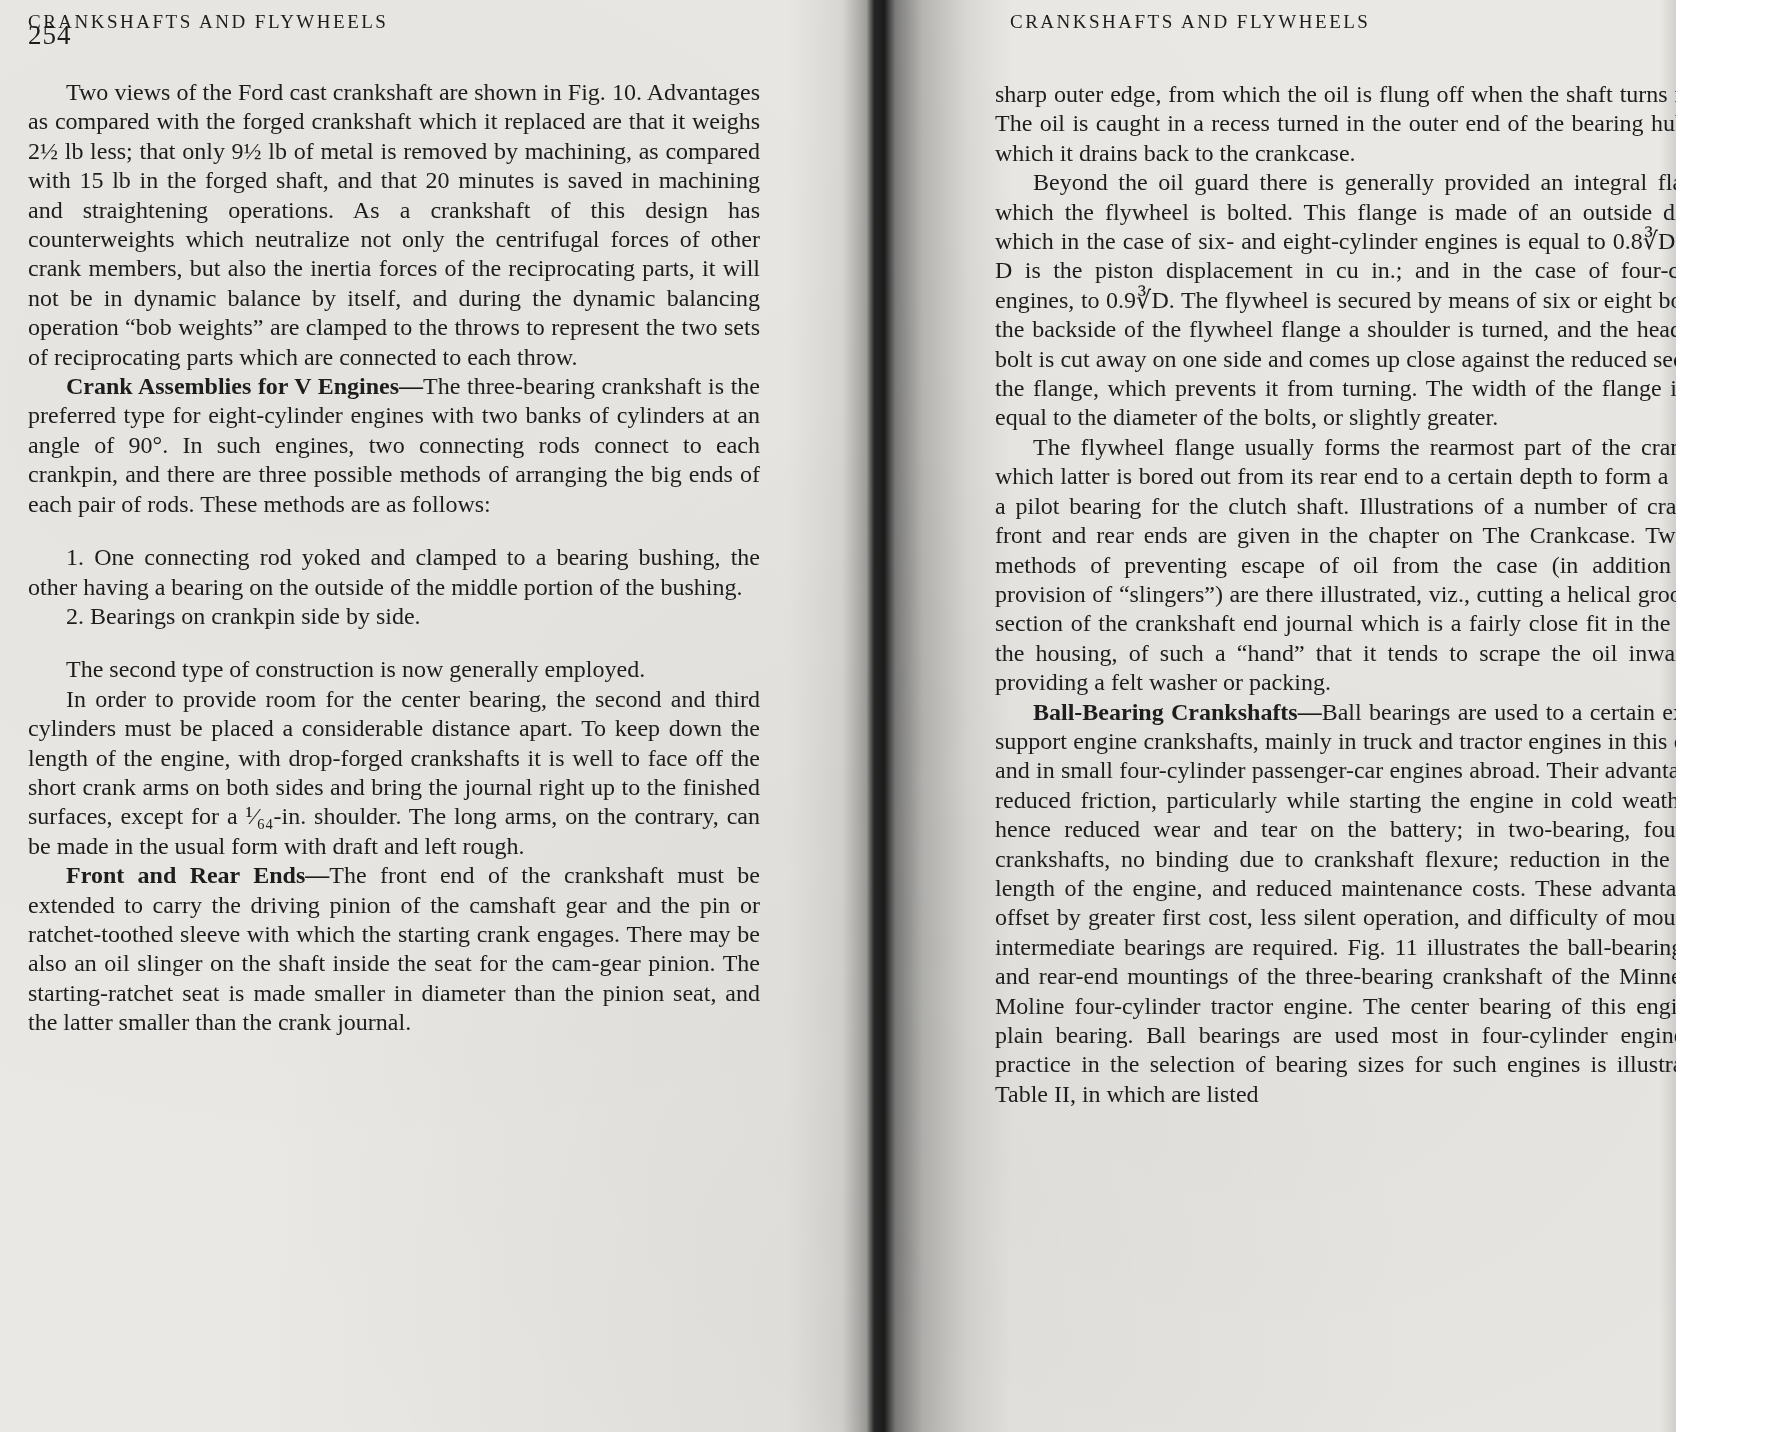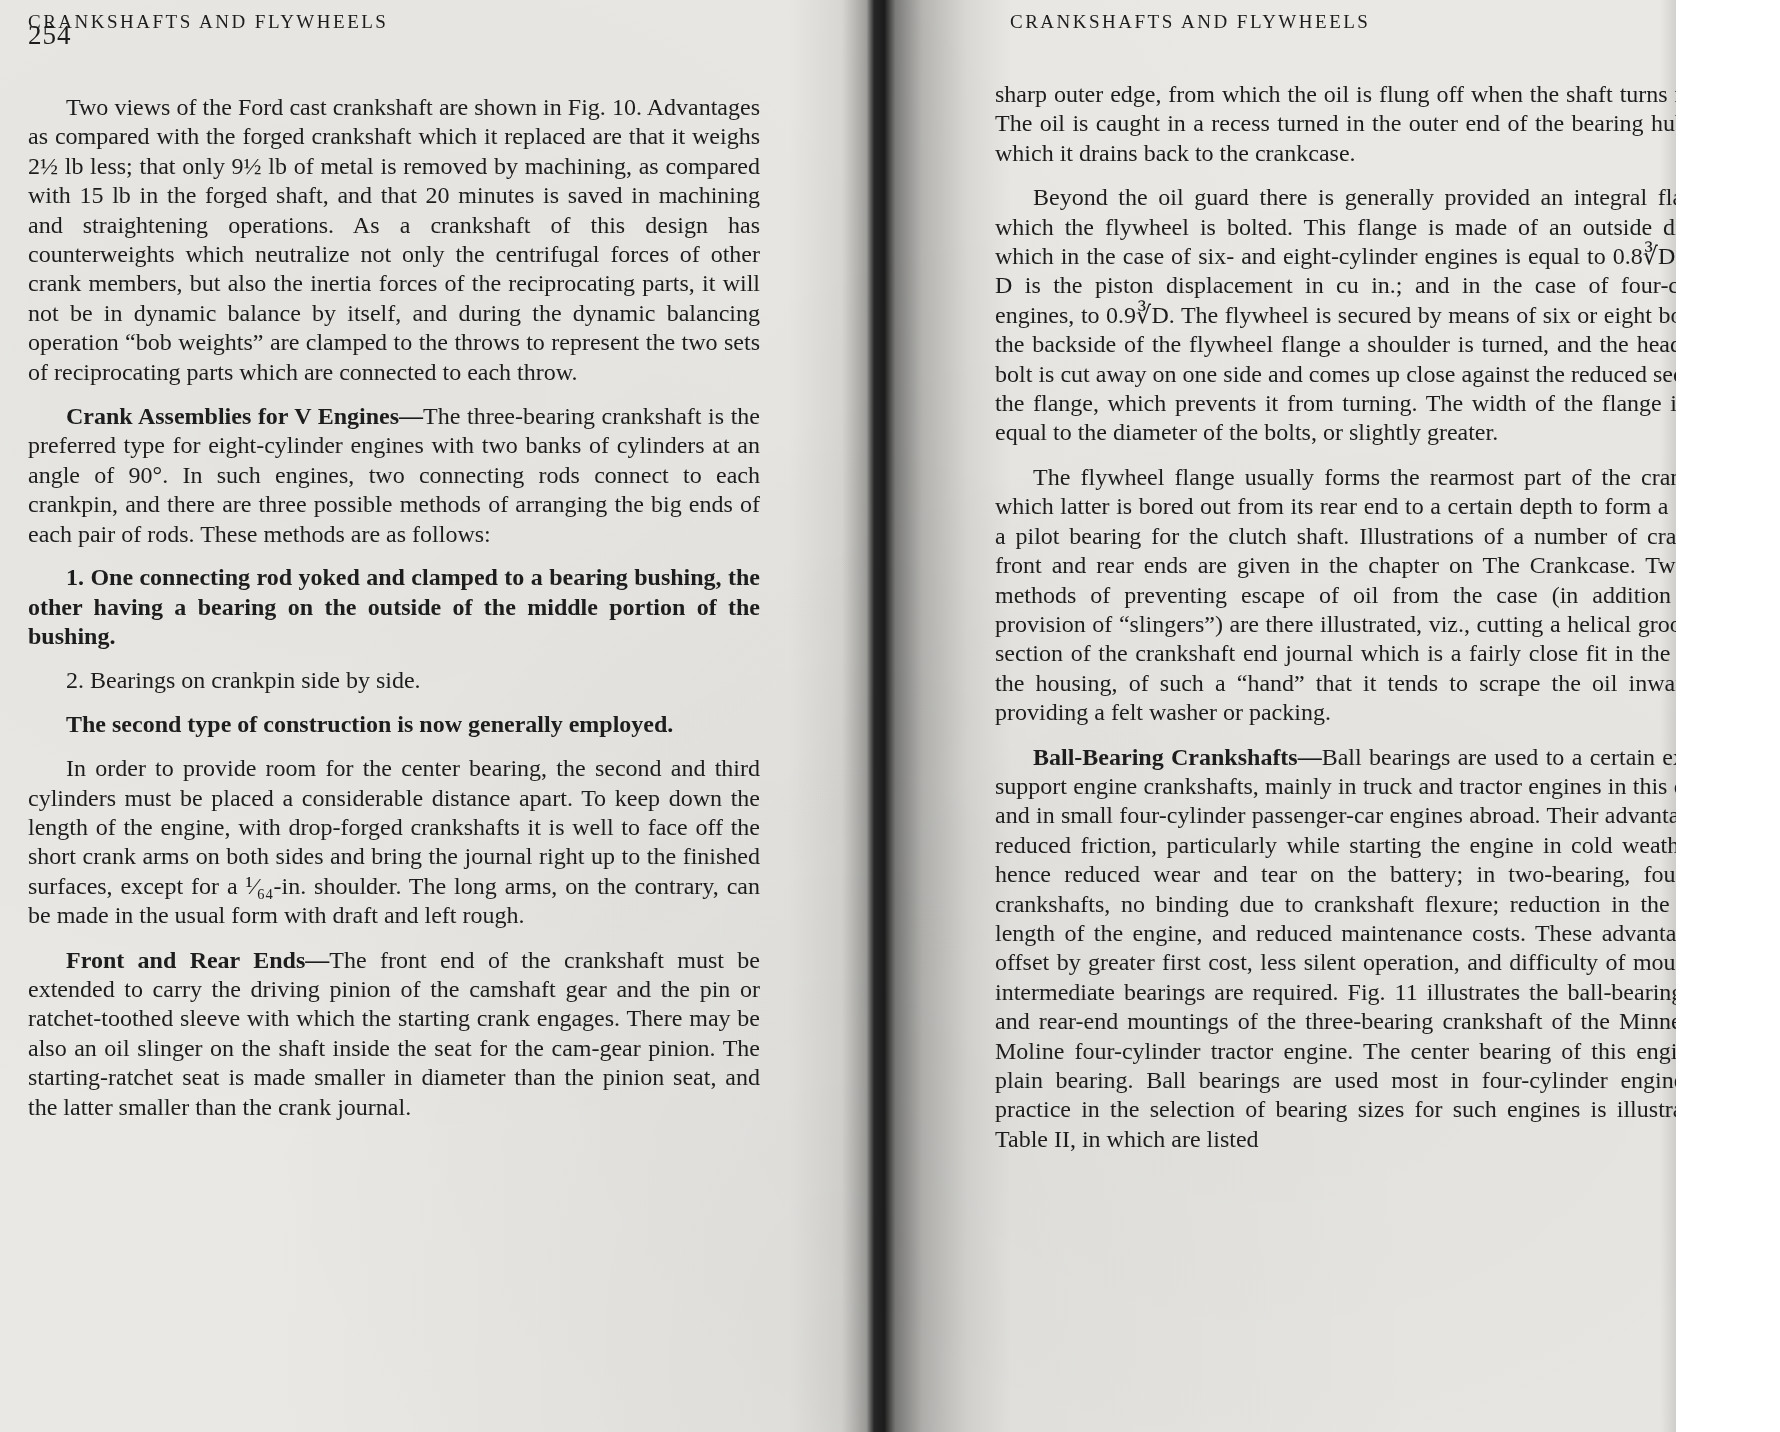--- a/index.html
+++ b/index.html
@@ -44,23 +44,23 @@
   .column {
     position: absolute;
     text-align: justify;
     font-size: 24px;
     line-height: 29.4px;
   }
   .page-left .column  { left: 28px;  top: 78px; width: 732px; }
   .page-right .column { left: 115px; top: 80px; width: 752px; }
 
   p { margin: 0; }
-  .indent { text-indent: 38px; margin-top: 15px; }
+  .indent { text-indent: 38px; }
   .no-indent { text-indent: 0; }
-  .gap-top { margin-top: 14px; font-weight: bold; }
+  .gap-top { margin-top: 24px; }
   b.lead { font-weight: bold; }
 
   .gutter {
     position: absolute;
     left: 788px; top: 0;
     width: 224px; height: 100%;
     background: linear-gradient(90deg,
       rgba(25,25,25,0)    0%,
       rgba(25,25,25,0.08) 24%,
       rgba(25,25,25,0.35) 35%,

